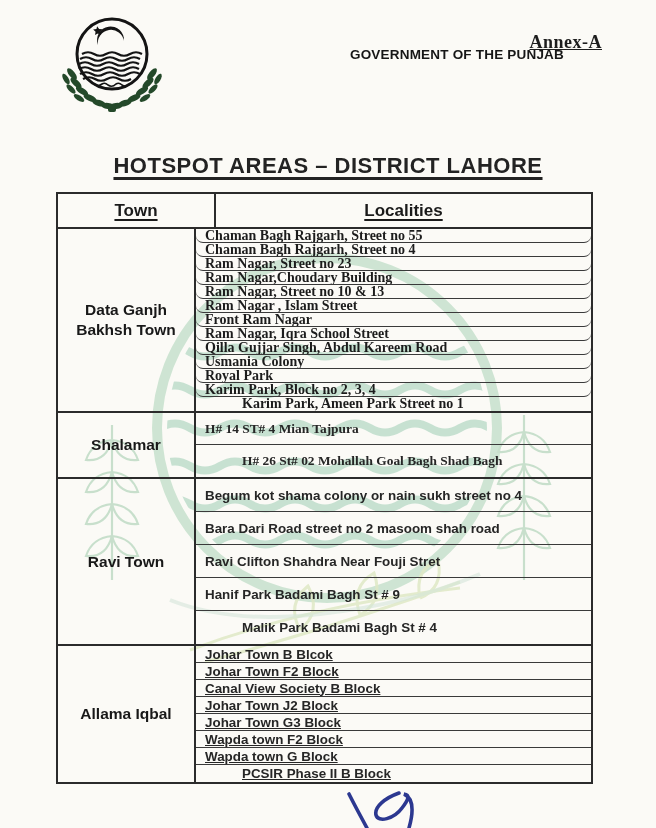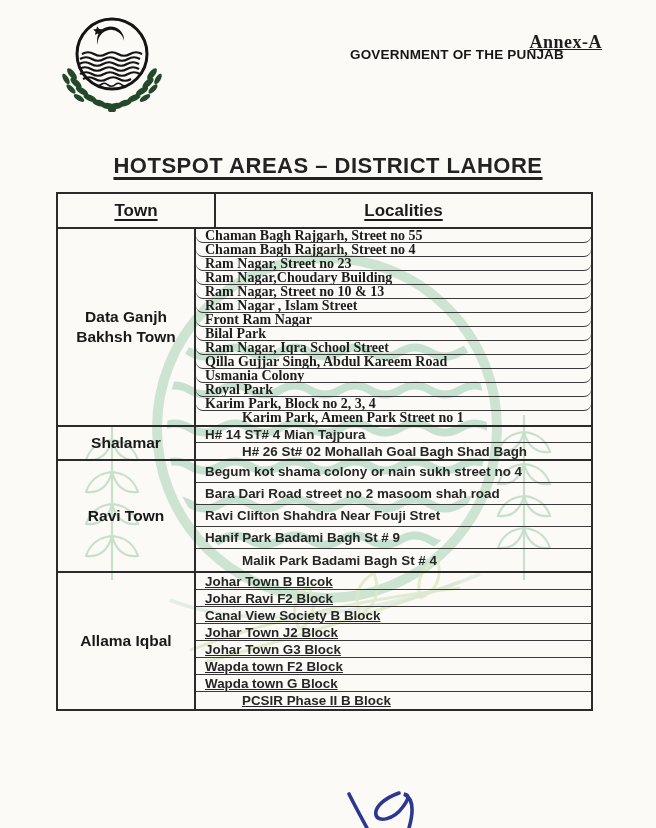--- a/index.html
+++ b/index.html
@@ -62,22 +62,22 @@
     white-space:nowrap;overflow:hidden;
   }
   .loc-col .loc-row:last-child{border-bottom:none;padding-left:46px;}
   .serif-rows .loc-row{
     font-family:"Liberation Serif",serif;font-weight:700;font-size:14px;color:#1c1c1c;
   }
   .sans-rows .loc-row{
     font-family:"Liberation Sans",sans-serif;font-weight:700;font-size:13.4px;color:#262626;
   }
   .sec-0 .loc-row{height:14px;border-radius:7px;}
-  .sec-1 .loc-row{height:16px;}
-  .sec-2 .loc-row{height:22px;}
+  .sec-1 .loc-row{height:32px;font-family:Liberation Serif, serif;}
+  .sec-2 .loc-row{height:33px;}
   .sec-3 .loc-row{height:17px;text-decoration:underline;}
 </style>
 </head>
 <body>
 
 <div class="layer">
   <svg width="656" height="828" viewBox="0 0 656 828">
     <defs>
       <clipPath id="wmclip">
           <circle cx="327" cy="428" r="160"></circle>
@@ -197,21 +197,20 @@
       <div class="section sec-0 serif-rows">
         <div class="town-cell">Data Ganjh Bakhsh Town</div>
         <div class="loc-col">
           <div class="loc-row">Chaman Bagh Rajgarh, Street no 55</div>
           <div class="loc-row">Chaman Bagh Rajgarh, Street no 4</div>
           <div class="loc-row">Ram Nagar, Street no 23</div>
           <div class="loc-row">Ram Nagar,Choudary Building</div>
           <div class="loc-row">Ram Nagar, Street no 10 &amp; 13</div>
           <div class="loc-row">Ram Nagar , Islam Street</div>
           <div class="loc-row">Front Ram Nagar</div>
-          <div class="loc-row">Bilal Park</div>
           <div class="loc-row">Ram Nagar, Iqra School Street</div>
           <div class="loc-row">Qilla Gujjar Singh, Abdul Kareem Road</div>
           <div class="loc-row">Usmania Colony</div>
           <div class="loc-row">Royal Park</div>
           <div class="loc-row">Karim Park, Block no 2, 3, 4</div>
           <div class="loc-row">Karim Park, Ameen Park Street no 1</div>
         </div>
       </div>
       <div class="section sec-1 sans-rows">
         <div class="town-cell">Shalamar</div>
@@ -227,21 +226,21 @@
           <div class="loc-row">Bara Dari Road street no 2 masoom shah road</div>
           <div class="loc-row">Ravi Clifton Shahdra Near Fouji Stret</div>
           <div class="loc-row">Hanif Park Badami Bagh St # 9</div>
           <div class="loc-row">Malik Park Badami Bagh St # 4</div>
         </div>
       </div>
       <div class="section sec-3 sans-rows">
         <div class="town-cell">Allama Iqbal</div>
         <div class="loc-col">
           <div class="loc-row">Johar Town B Blcok</div>
-          <div class="loc-row">Johar Ravi F2 Block</div>
+          <div class="loc-row">Johar Town F2 Block</div>
           <div class="loc-row">Canal View Society B Block</div>
           <div class="loc-row">Johar Town J2 Block</div>
           <div class="loc-row">Johar Town G3 Block</div>
           <div class="loc-row">Wapda town F2 Block</div>
           <div class="loc-row">Wapda town G Block</div>
           <div class="loc-row">PCSIR Phase II B Block</div>
         </div>
       </div>
     </div>
 </div>

